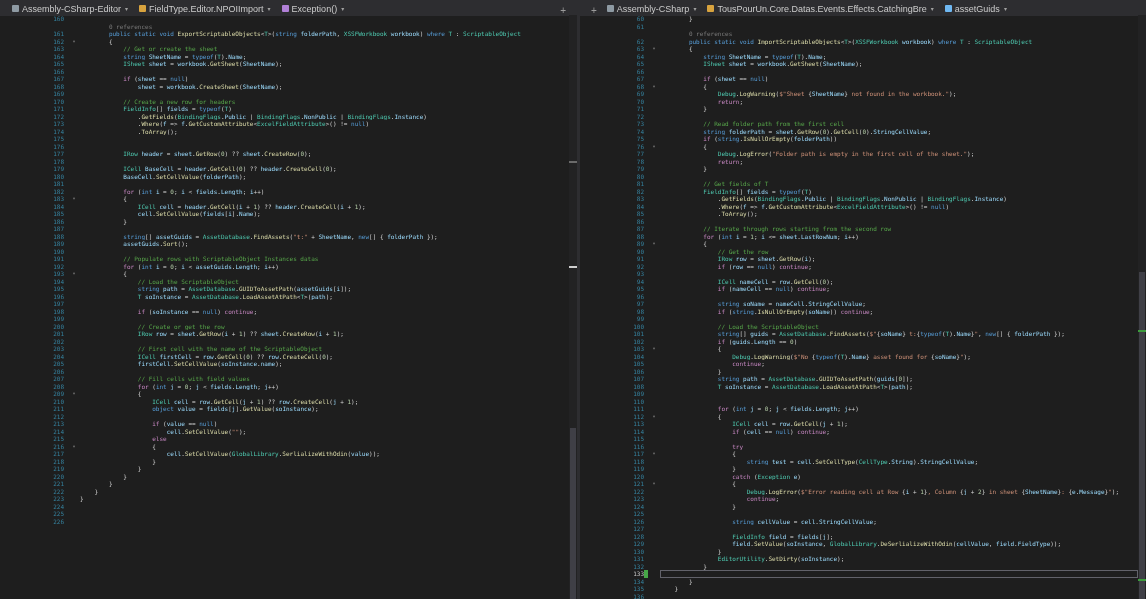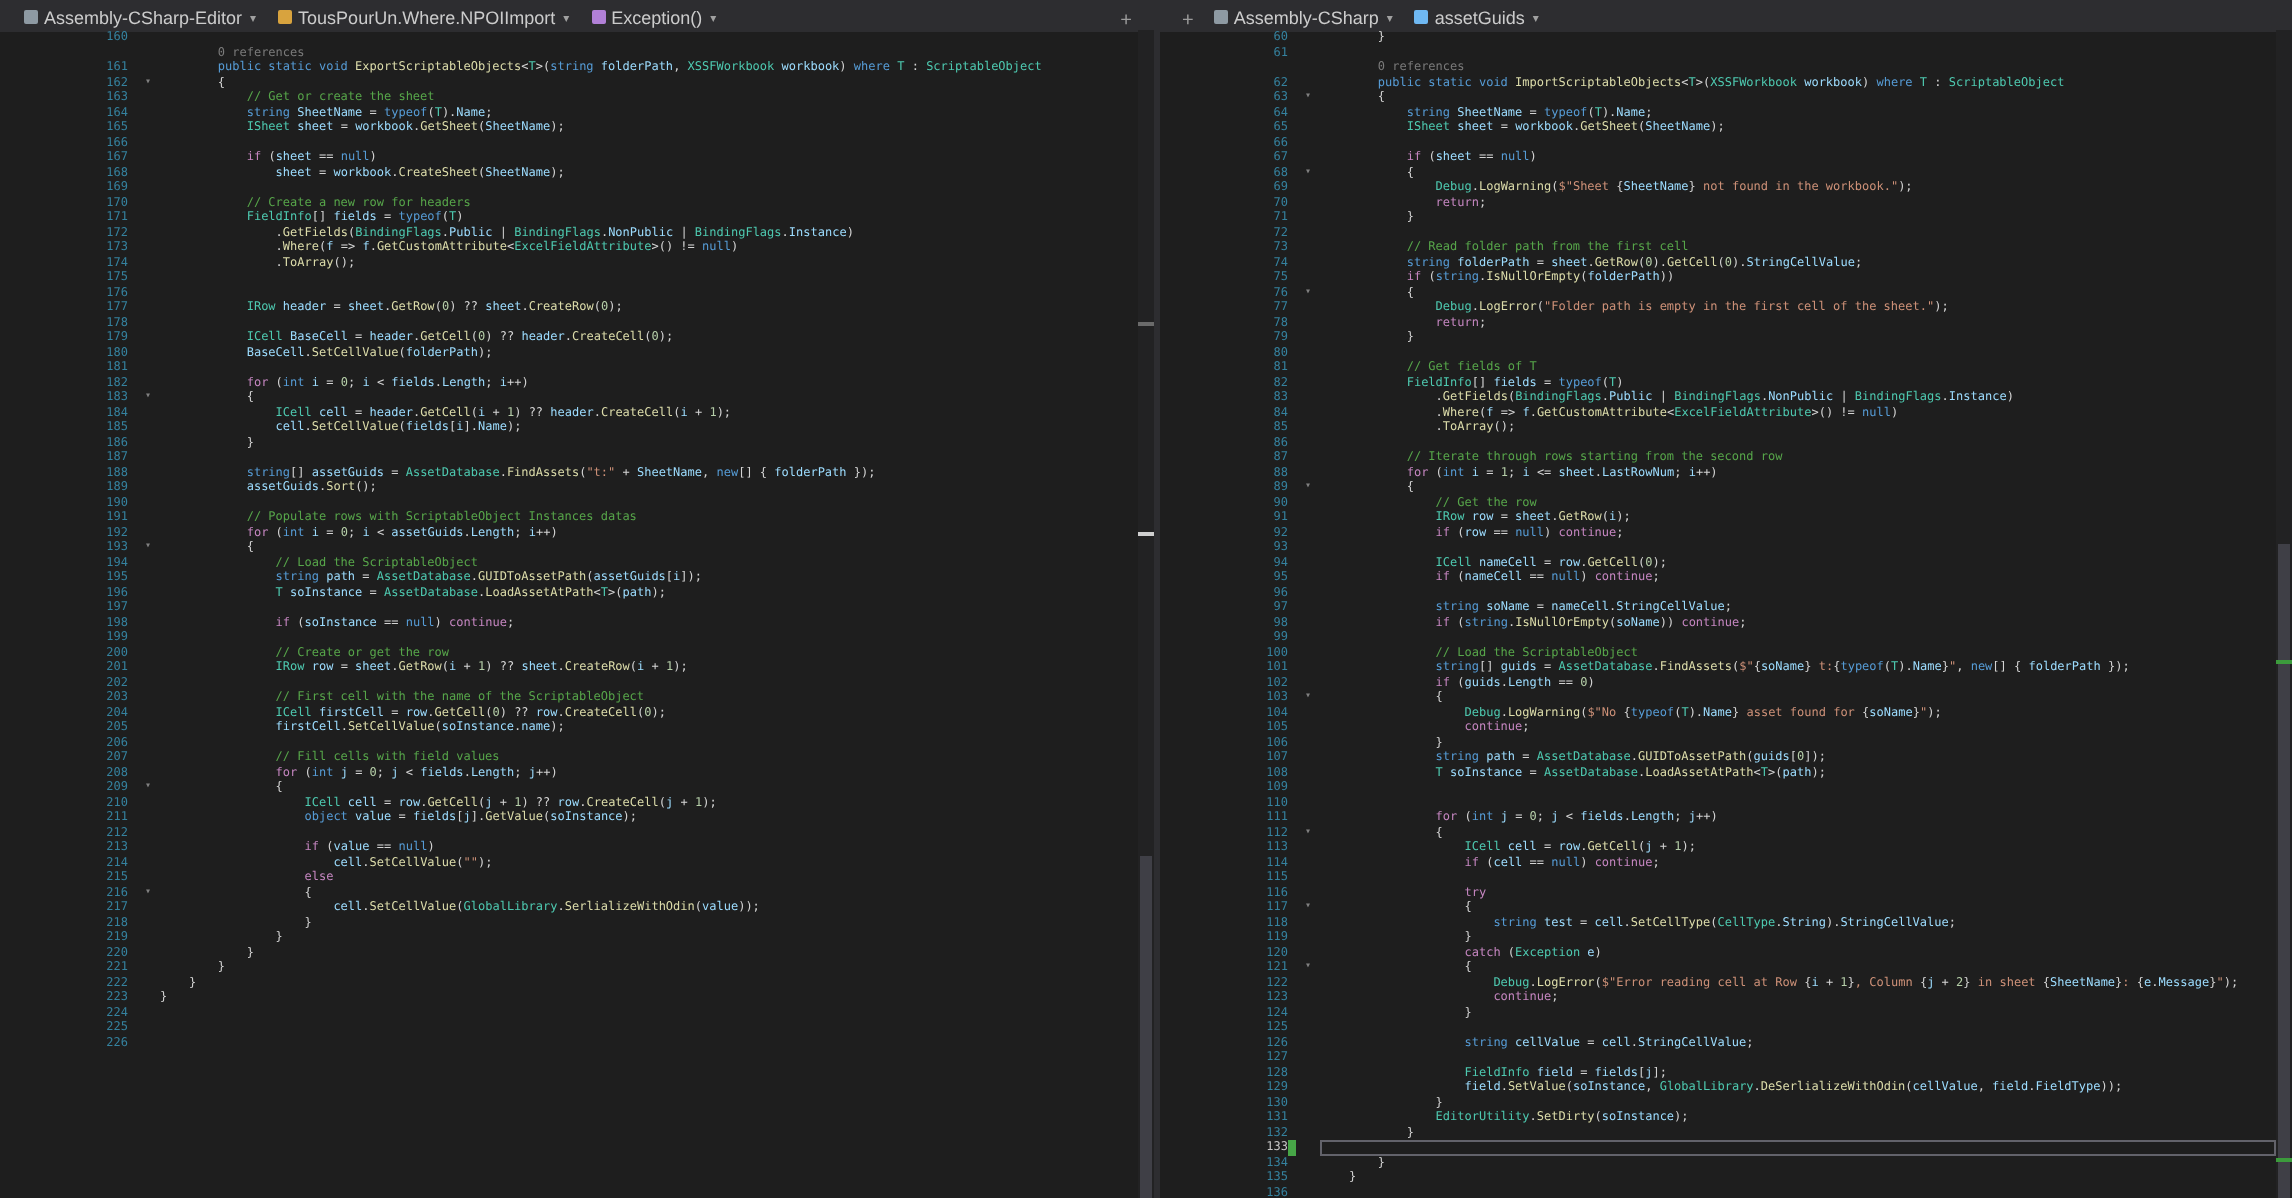--- a/index.html
+++ b/index.html
@@ -44,21 +44,21 @@
 
   <section class="pane pane-left">
     <div class="navbar">
       <div class="nav-item">
         <span class="ic ic-doc"></span>
         <span class="lbl">Assembly-CSharp-Editor</span>
         <span class="caret">▾</span>
       </div>
       <div class="nav-item">
         <span class="ic ic-cls"></span>
-        <span class="lbl">TousPourUn.Where.NPOIImport</span>
+        <span class="lbl">FieldType.Editor.NPOIImport</span>
         <span class="caret">▾</span>
       </div>
       <div class="nav-item">
         <span class="ic ic-mth"></span>
         <span class="lbl">Exception()</span>
         <span class="caret">▾</span>
       </div>
       <span class="spacer"></span>
       <span class="plus">+</span>
     </div>
@@ -483,20 +483,25 @@
 
   <section class="pane pane-right">
     <div class="navbar">
       <span class="plus">+</span>
       <div class="nav-item">
         <span class="ic ic-doc"></span>
         <span class="lbl">Assembly-CSharp</span>
         <span class="caret">▾</span>
       </div>
       <div class="nav-item">
+        <span class="ic ic-cls"></span>
+        <span class="lbl">TousPourUn.Core.Datas.Events.Effects.CatchingBre</span>
+        <span class="caret">▾</span>
+      </div>
+      <div class="nav-item">
         <span class="ic ic-fld"></span>
         <span class="lbl">assetGuids</span>
         <span class="caret">▾</span>
       </div>
     </div>
     <div class="code">
         <div class="row">
           <span class="ln">60</span>
           <span class="mod"></span>
           <span class="fold"></span>

